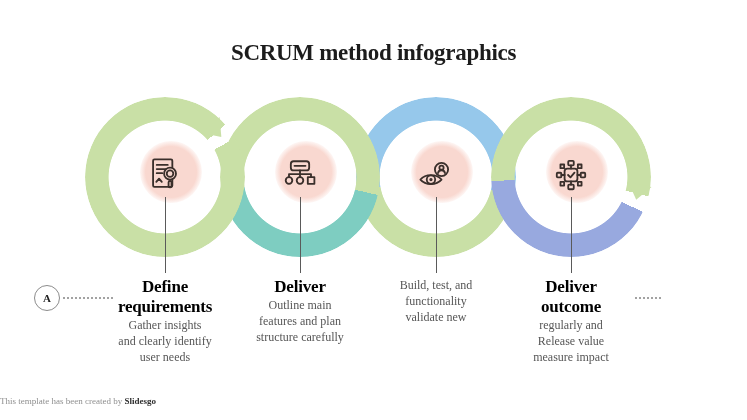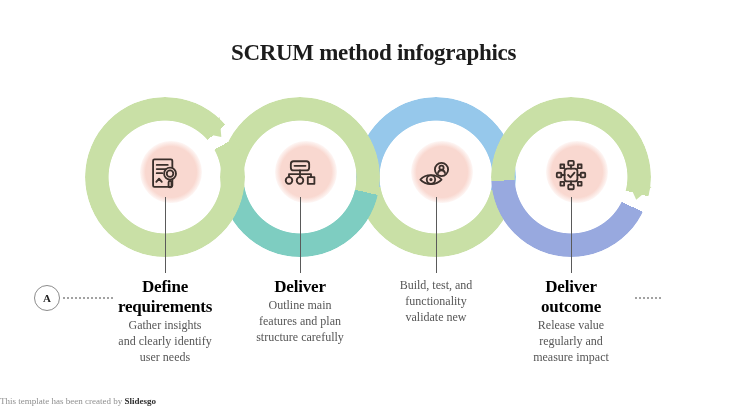--- a/index.html
+++ b/index.html
@@ -235,22 +235,22 @@
       <rect x="31.5" y="31.5" width="4" height="4"></rect>
     </svg>
   </div>
   <div class="connector" style="left:571px"></div>
   <div class="step-col" style="left:496px">
     <div class="step-heading">
       <div>Deliver</div>
       <div>outcome</div>
     </div>
     <div class="step-desc">
+      <div>regularly and</div>
       <div>Release value</div>
-      <div>regularly and</div>
       <div>measure impact</div>
     </div>
   </div>
 
   <div class="marker marker-a">
     <span>A</span>
   </div>
   <div class="dotted dotted-a"></div>
   <div class="dotted dotted-b"></div>
   <div class="marker marker-b">

